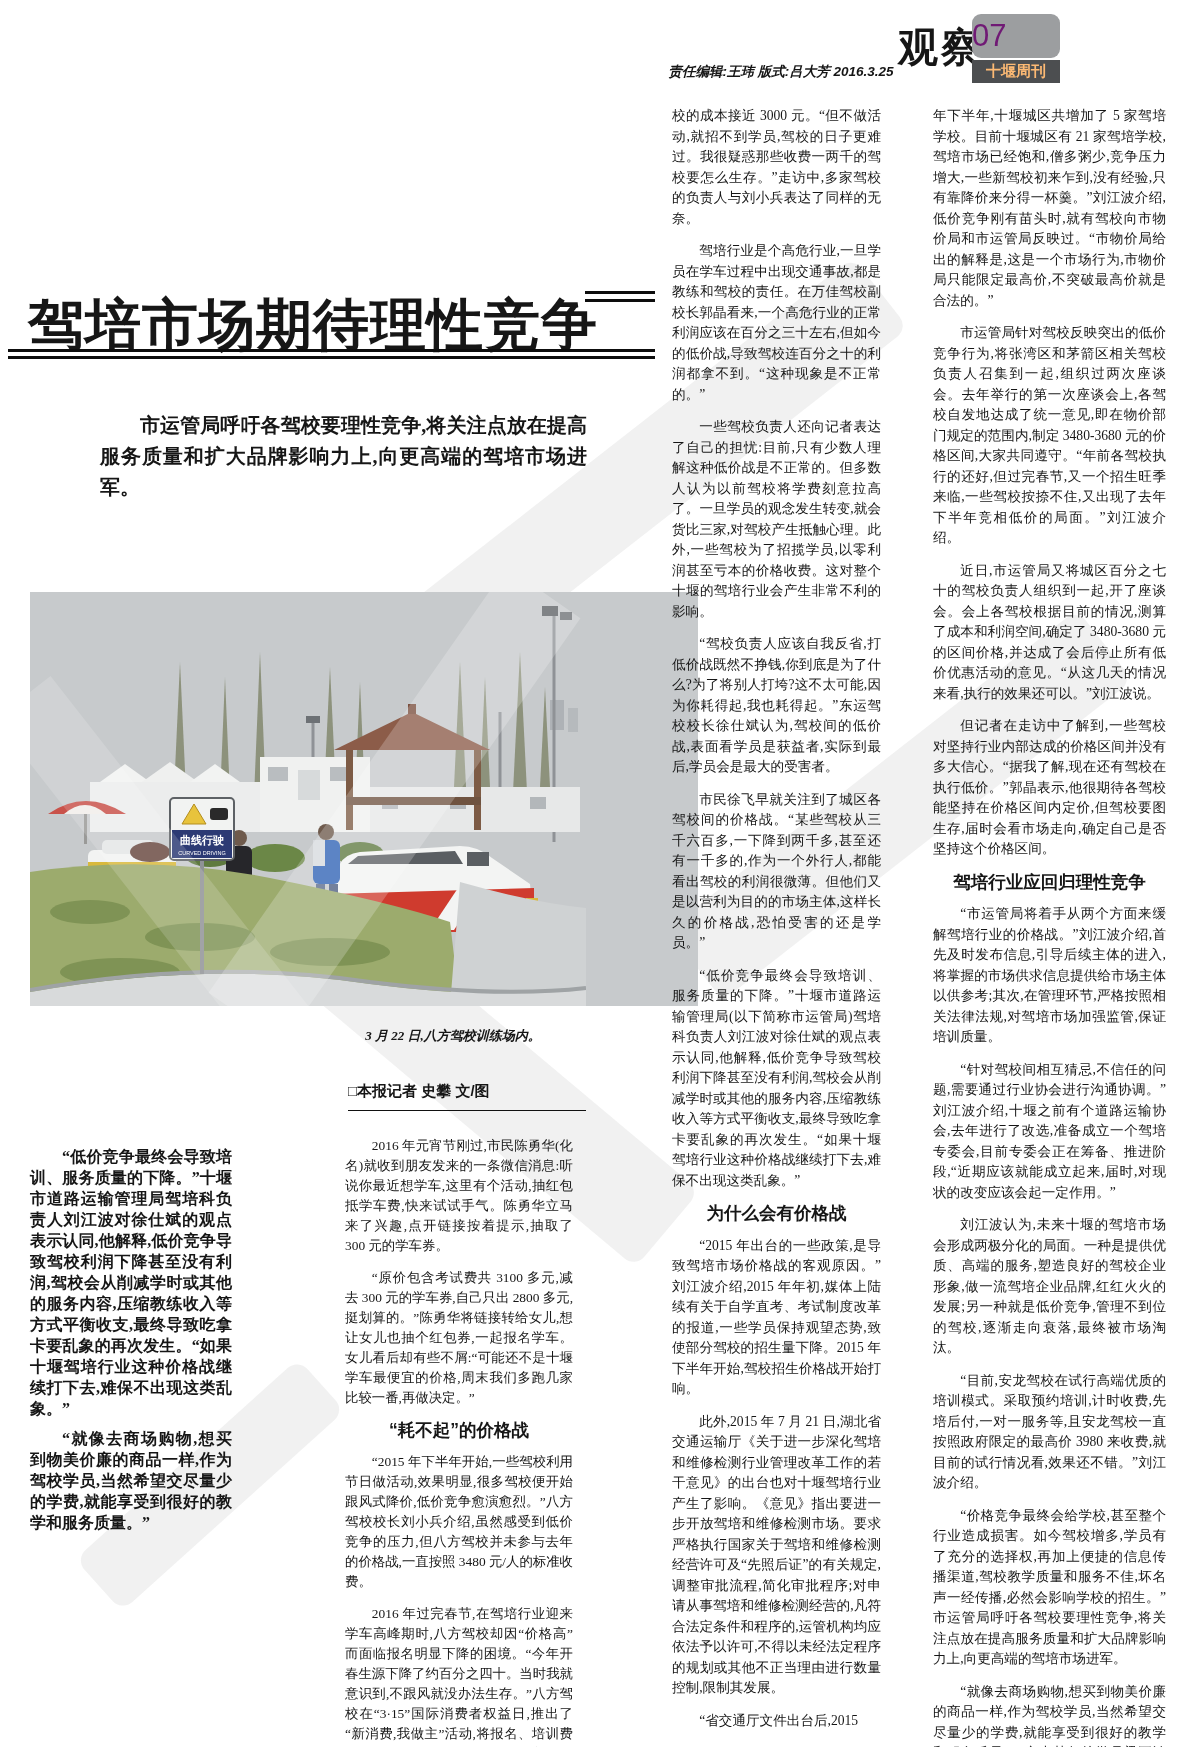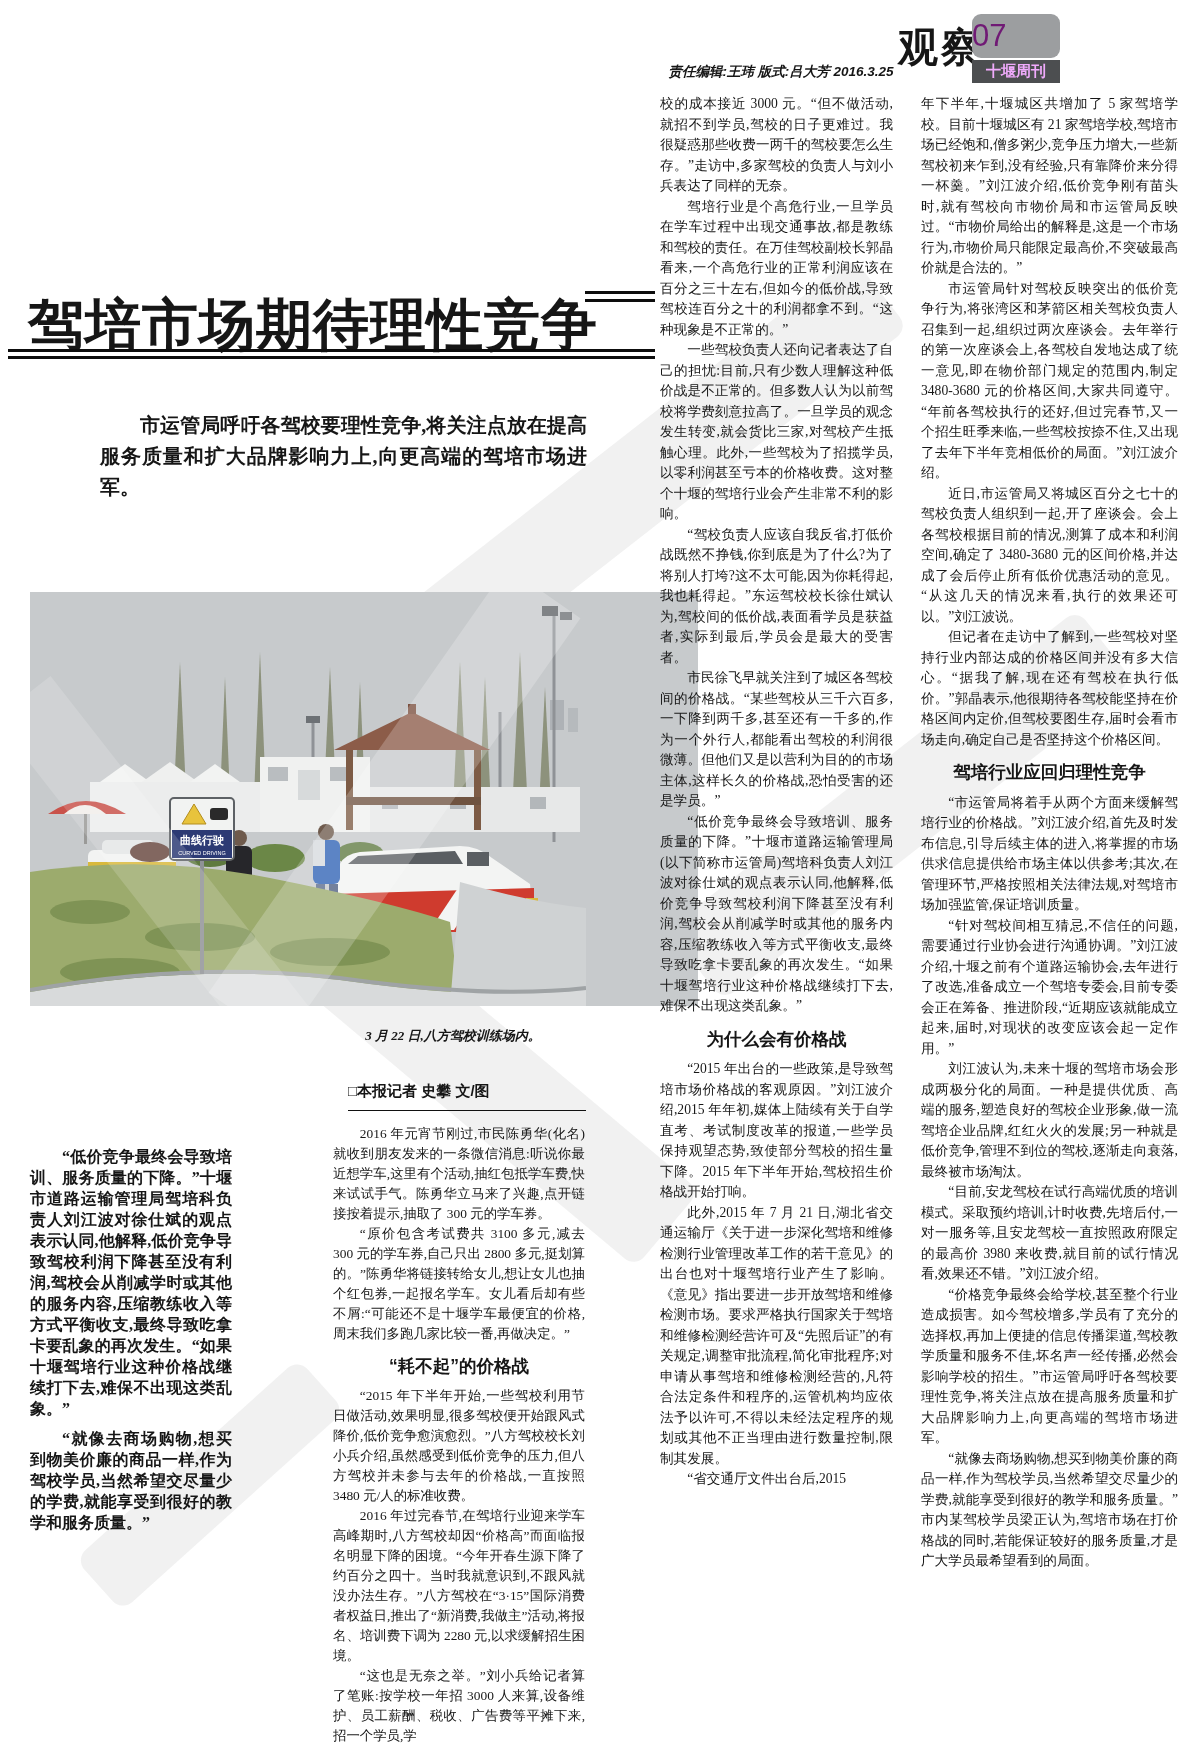--- a/index.html
+++ b/index.html
@@ -6,34 +6,34 @@
   #page{
     position:relative; width:1200px; height:1747px; margin:0 auto;
     background:#ffffff; overflow:hidden;
     font-family:"Liberation Serif", serif; color:#161616;
   }
   
   .wm{position:absolute; background:rgba(205,205,205,0.28); transform:rotate(-38deg); border-radius:14px; pointer-events:none;}
   
   .section-label{position:absolute; left:898px; top:20px; font-size:40px; font-weight:bold; letter-spacing:3px; font-family:"Liberation Serif",serif;}
   .pagenum-box{position:absolute; left:972px; top:14px; width:88px; height:44px; background:#9c9ea0; border-radius:9px; color:#701a75; font-family:"Liberation Sans",sans-serif; font-size:31px; text-align:left; line-height:44px;}
-  .pub-box{position:absolute; left:972px; top:60px; width:88px; height:23px; background:#4c4e50; border-radius:0; color:#f0abfc; font-family:"Liberation Serif",serif; font-weight:bold; font-size:15px; text-align:center; line-height:23px;}
+  .pub-box{position:absolute; left:972px; top:60px; width:88px; height:23px; background:#4c4e50; border-radius:0; color:#fdba74; font-family:"Liberation Serif",serif; font-weight:bold; font-size:15px; text-align:center; line-height:23px;}
   .editor-line{position:absolute; left:600px; top:63px; width:362px; text-align:center; font-family:"Liberation Sans",sans-serif; font-style:italic; font-weight:bold; font-size:13.5px;}
   
   .headline{position:absolute; left:28px; top:250px; width:570px; font-size:56px; font-weight:bold; letter-spacing:1px; white-space:nowrap;}
   .head-rule{position:absolute; left:8px; top:349px; width:647px; height:4px; border-top:3px solid #0d0d0d; border-bottom:3px solid #0d0d0d;}
   .head-rule-tail{position:absolute; left:585px; top:291px; width:70px; height:5px; border-top:3px solid #0d0d0d; border-bottom:3px solid #0d0d0d;}
   .subhead{position:absolute; left:100px; top:390px; width:487px; font-size:20px; font-weight:bold; line-height:31px; text-align:justify; text-indent:2em;}
   
   .photo{position:absolute; left:30px; top:592px; width:668px; height:414px; background:#c7cacc;}
   .caption{position:absolute; left:320px; top:1014px; width:266px; text-align:center; font-style:italic; font-weight:bold; font-size:13px;}
   .byline{position:absolute; left:348px; top:1082px; width:238px; font-family:Liberation Sans, sans-serif; font-weight:bold; font-size:15px; padding-bottom:9px; border-bottom:1.5px solid #111;}
   
   .body-col{position:absolute; text-align:justify; font-size:13.6px; line-height:20.5px;}
-  .body-col p{margin:0; text-indent:2em;}
+  .body-col p{margin:12px; text-indent:2em;}
   .continued > p:first-child{text-indent:0;}
   .col-center{left:333px; top:1124px; width:252px; font-size:13.4px; line-height:20px;}
   .col-r1{left:660px; top:94px;  width:233px;}
   .col-r2{left:921px; top:94px;  width:257px;}
   .sec-head{font-family:"Liberation Sans",sans-serif; font-weight:bold; font-size:17.5px; text-align:center; margin:12px 0 10px 0; text-indent:0;}
   .pull-quote{position:absolute; left:30px; top:1146px; width:202px; font-size:16px; font-weight:bold; line-height:21px; text-align:justify;}
   .pull-quote p{margin:0 0 9px 0; text-indent:2em;}
 </style>
 </head>
 <body>

